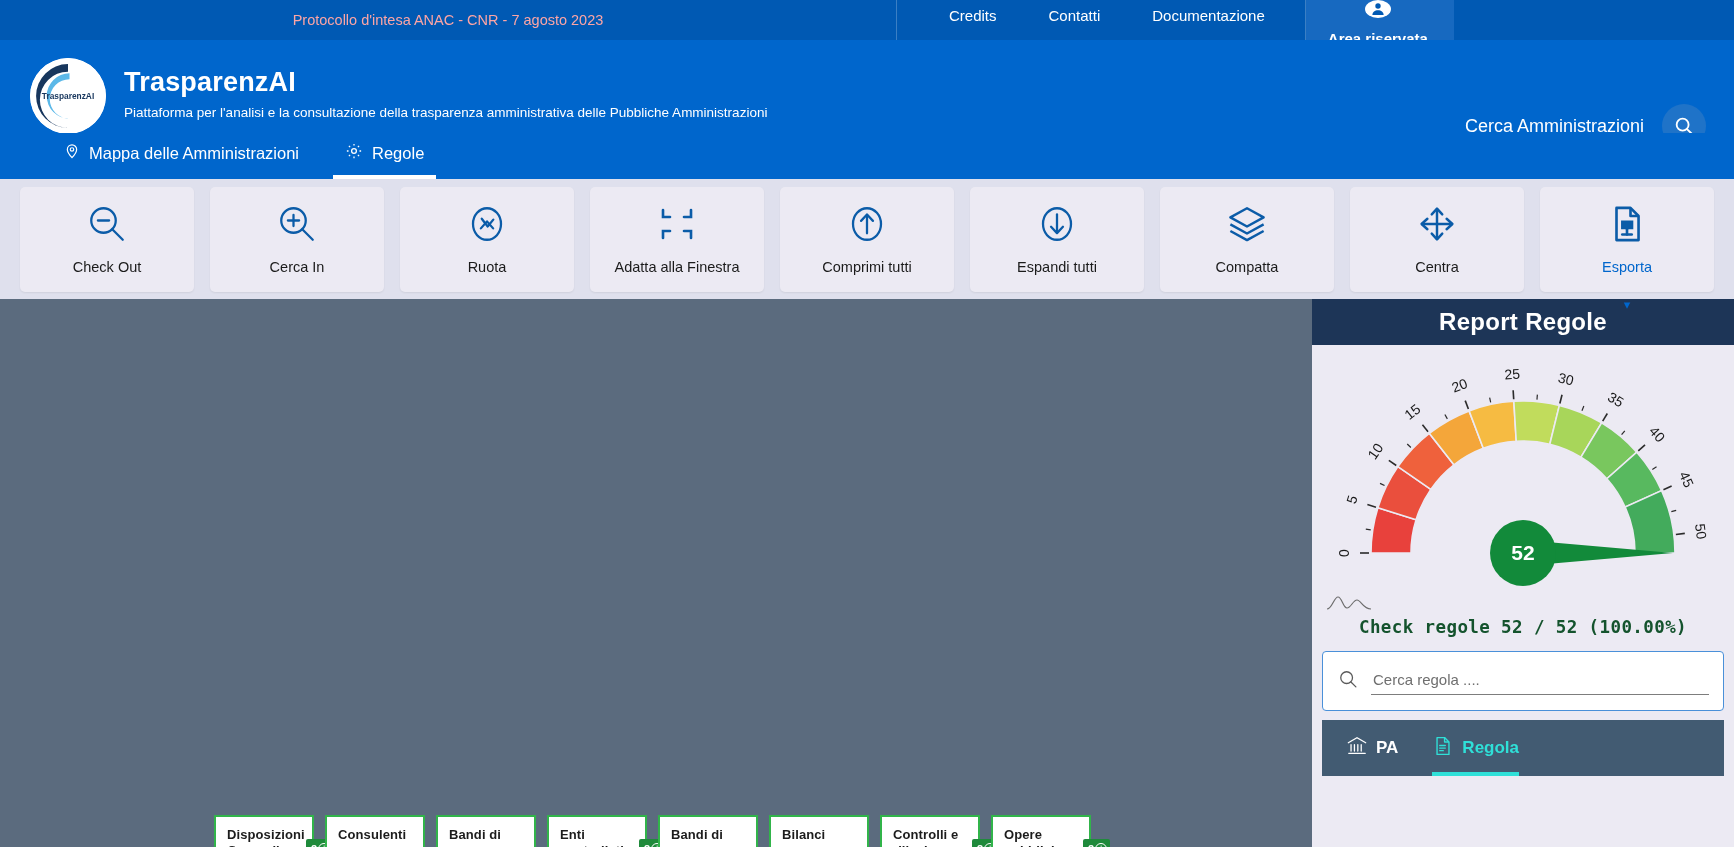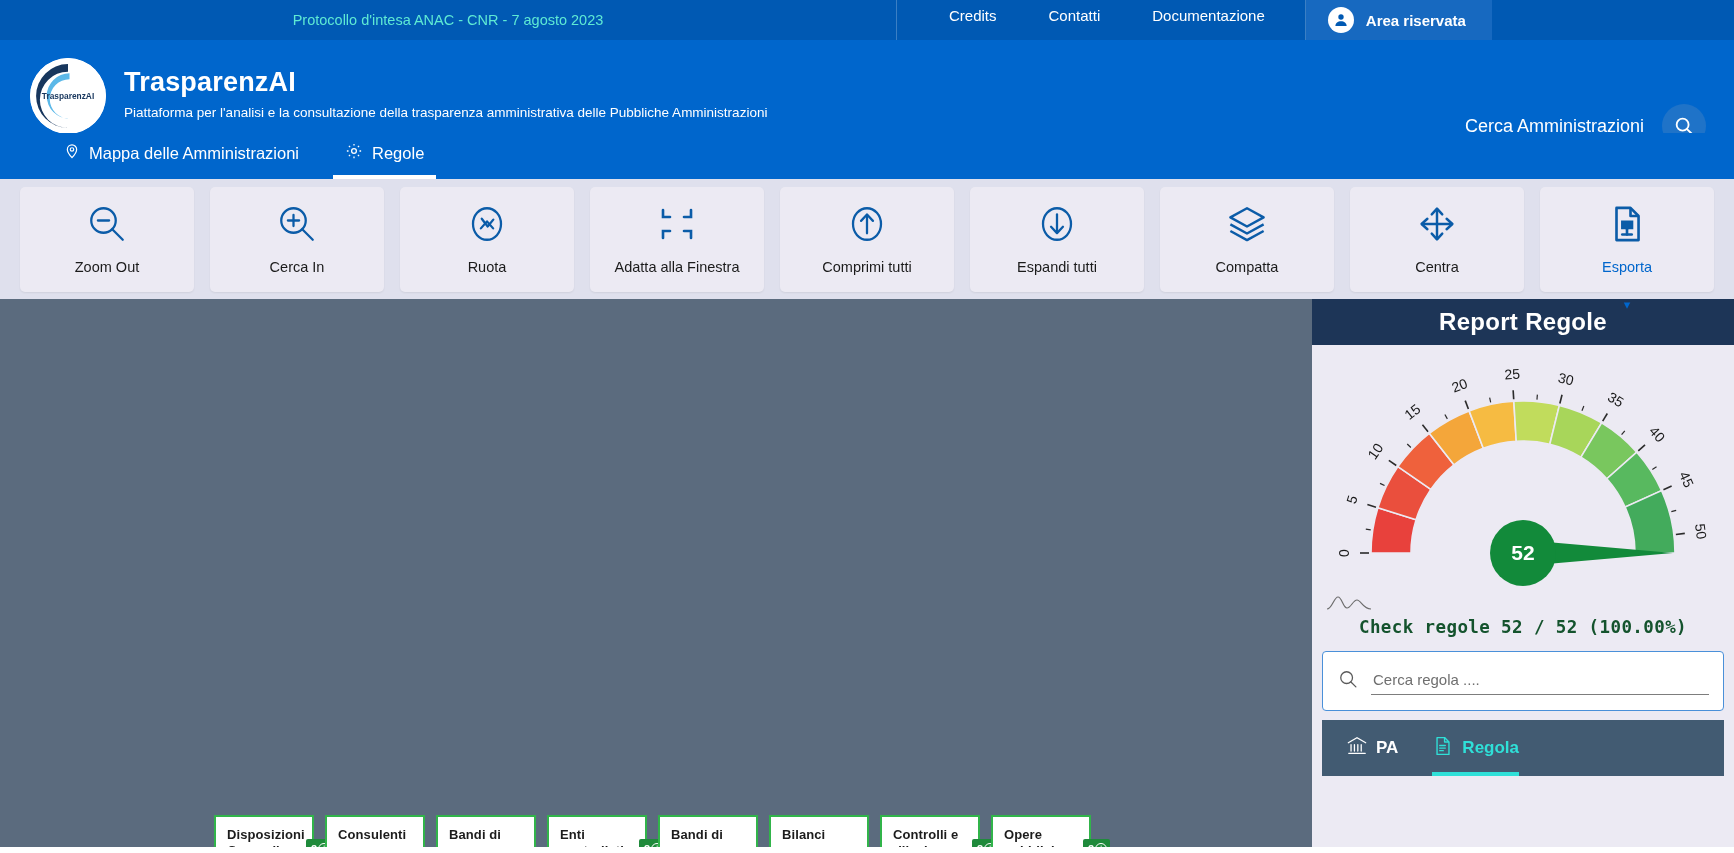--- a/index.html
+++ b/index.html
@@ -16,21 +16,21 @@
     background: #0059b3;
     display: flex;
     align-items: stretch;
     position: relative;
   }
   .topbar-left {
     flex: 0 0 897px;
     display: flex;
     align-items: center;
     justify-content: center;
-    color: #5eead4;
+    color: #fca5a5;
     font-size: 14.5px;
     border-right: 1px solid #3b7fc4;
   }
   .topbar-links {
     display: flex;
     align-items: center;
     gap: 52px;
     padding: 0 40px 9px 52px;
     border-right: 1px solid #3b7fc4;
   }
@@ -43,20 +43,21 @@
   .area-riservata {
     background: #1769c0;
     display: flex;
     align-items: center;
     gap: 12px;
     padding: 0 26px 0 22px;
     color: #ffffff;
     font-size: 15px;
     font-weight: bold;
     white-space: nowrap;
+    flex-direction: column;
   }
   .avatar-circle {
     width: 26px; height: 26px;
     border-radius: 50%;
     background: #ffffff;
     display: flex; align-items: center; justify-content: center;
   }
 
   
   .header {
@@ -384,21 +385,21 @@
 <div class="toolbar">
 
   <div class="tool-btn">
     <span>
       <svg width="42" height="42" viewBox="0 0 24 24" fill="none" stroke="#0b5ca8" stroke-width="1.3">
         <circle cx="10" cy="10" r="7"></circle>
           <line x1="15" y1="15" x2="21" y2="21" stroke-linecap="round"></line>
         <line x1="6.8" y1="10" x2="13.2" y2="10" stroke-linecap="round"></line>
       </svg>
     </span>
-    <span class="tlabel">Zoom Out</span>
+    <span class="tlabel">Check Out</span>
   </div>
 
   <div class="tool-btn">
     <span>
       <svg width="42" height="42" viewBox="0 0 24 24" fill="none" stroke="#0b5ca8" stroke-width="1.3">
         <circle cx="10" cy="10" r="7"></circle>
           <line x1="15" y1="15" x2="21" y2="21" stroke-linecap="round"></line>
         <line x1="6.8" y1="10" x2="13.2" y2="10" stroke-linecap="round"></line>
         <line x1="10" y1="6.8" x2="10" y2="13.2" stroke-linecap="round"></line>
       </svg>

